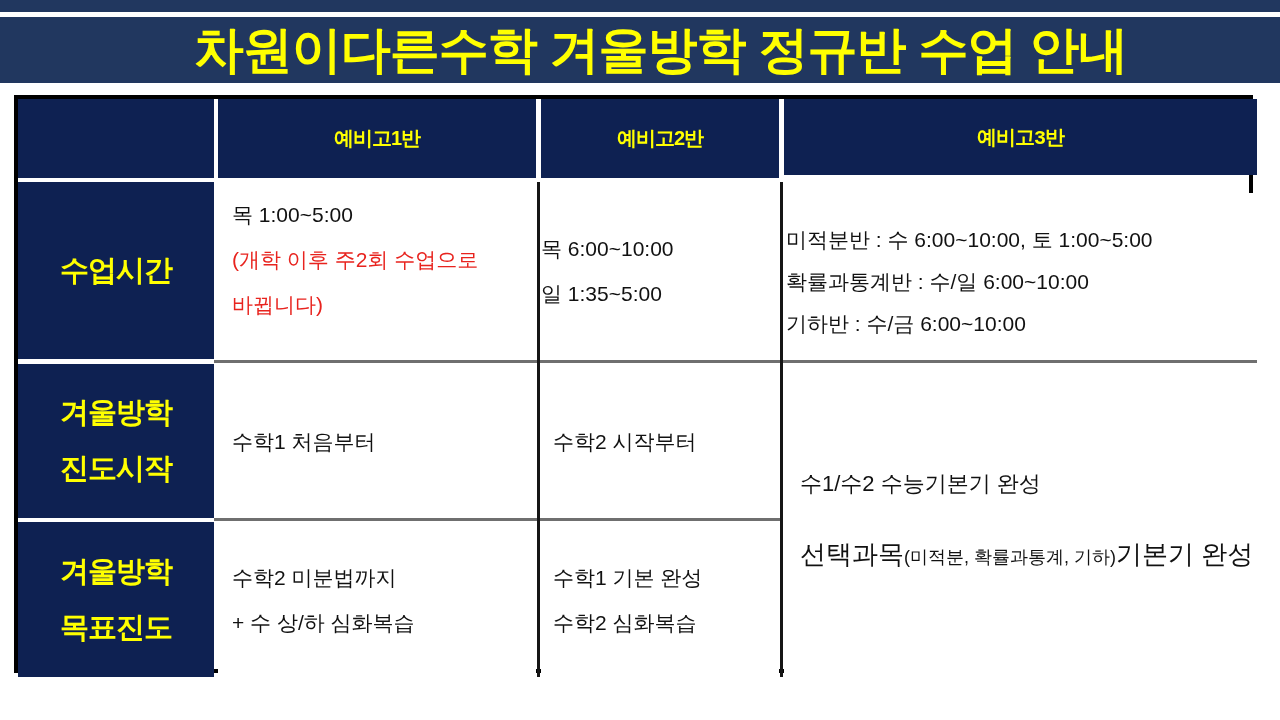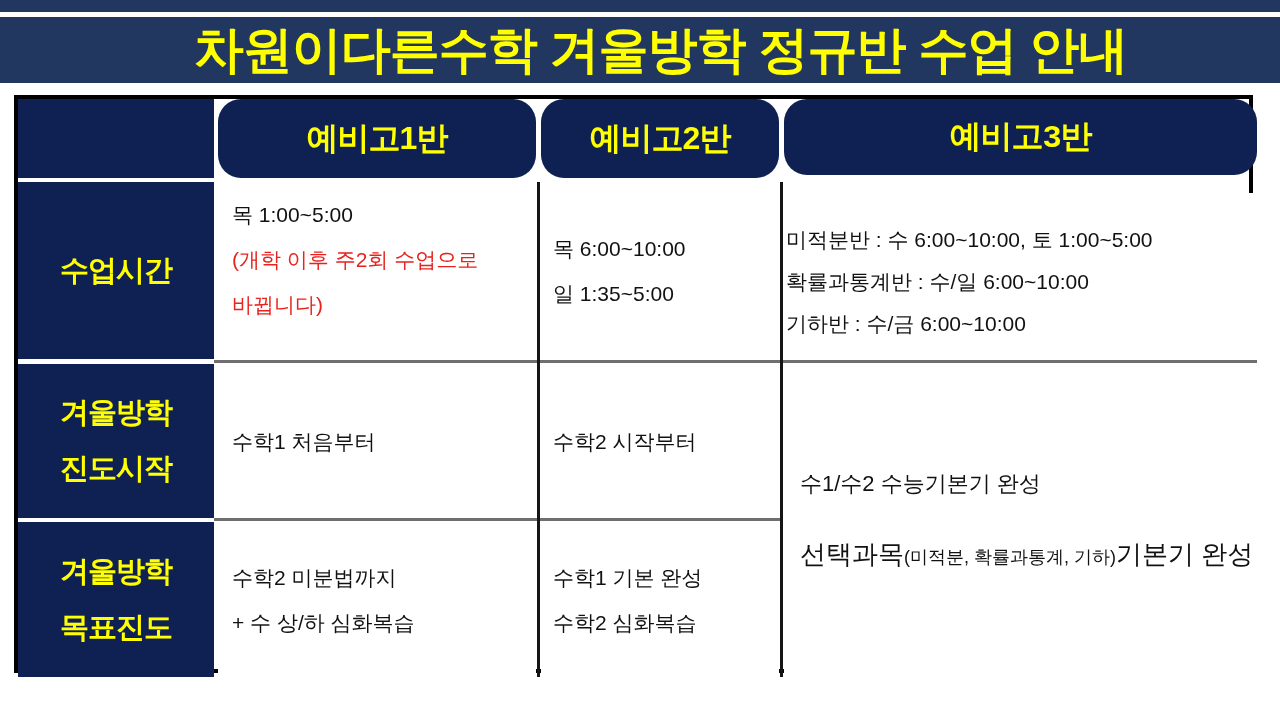--- a/index.html
+++ b/index.html
@@ -39,21 +39,21 @@
     border:4px solid #000;
     background:#ffffff;
   }
   .cell{position:absolute;}
   .navy-cell{
     background:var(--navy-cell);
     color:var(--yellow);
     font-weight:bold;
     display:flex;flex-direction:column;align-items:center;justify-content:center;
   }
-  .hdr{font-size:32px;letter-spacing:-1px;border-radius:23px;}
+  .hdr{font-size:20px;letter-spacing:-1px;}
   .rowlbl{font-size:29px;letter-spacing:-1px;row-gap:16px;}
   .data-cell{
     background:#ffffff;color:var(--text);
     font-size:21px;
     display:flex;flex-direction:column;justify-content:center;
   }
   .top-align{justify-content:flex-start;}
   .dline{line-height:45px;white-space:nowrap;}
   .lh42 .dline{line-height:42px;}
   .red{color:var(--red);}
@@ -99,21 +99,21 @@
   <div class="cell navy-cell rowlbl" style="left:0;top:423px;width:196px;height:155px;">
     <div>겨울방학</div>
     <div>목표진도</div>
   </div>
 
   <div class="cell data-cell top-align" style="left:200px;top:83px;width:318px;height:177px;padding:10px 0 0 14px;">
     <div class="dline">목 1:00~5:00</div>
     <div class="dline red">(개학 이후 주2회 수업으로</div>
     <div class="dline red">바뀝니다)</div>
   </div>
-  <div class="cell data-cell" style="left:523px;top:83px;width:238px;height:177px;padding-left:12px;">
+  <div class="cell data-cell" style="left:523px;top:83px;width:238px;height:177px;padding-left:0;">
     <div class="dline">목 6:00~10:00</div>
     <div class="dline">일 1:35~5:00</div>
   </div>
   <div class="cell data-cell lh42" style="left:766px;top:94px;width:473px;height:177px;padding-left:2px;">
     <div class="dline">미적분반 : 수 6:00~10:00, 토 1:00~5:00</div>
     <div class="dline">확률과통계반 : 수/일 6:00~10:00</div>
     <div class="dline">기하반 : 수/금 6:00~10:00</div>
   </div>
 
   <div class="cell data-cell" style="left:200px;top:265px;width:318px;height:154px;padding-left:14px;">

